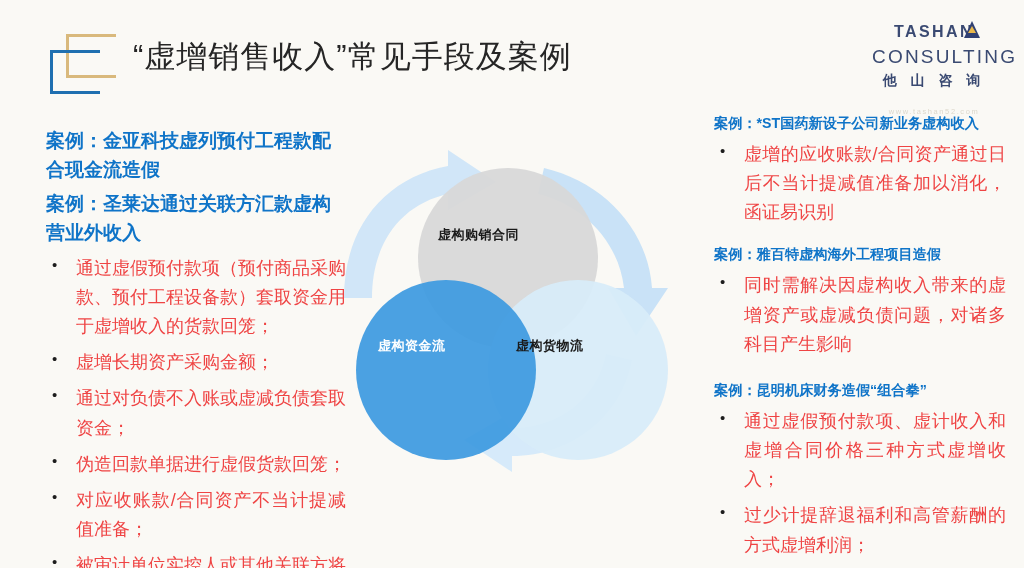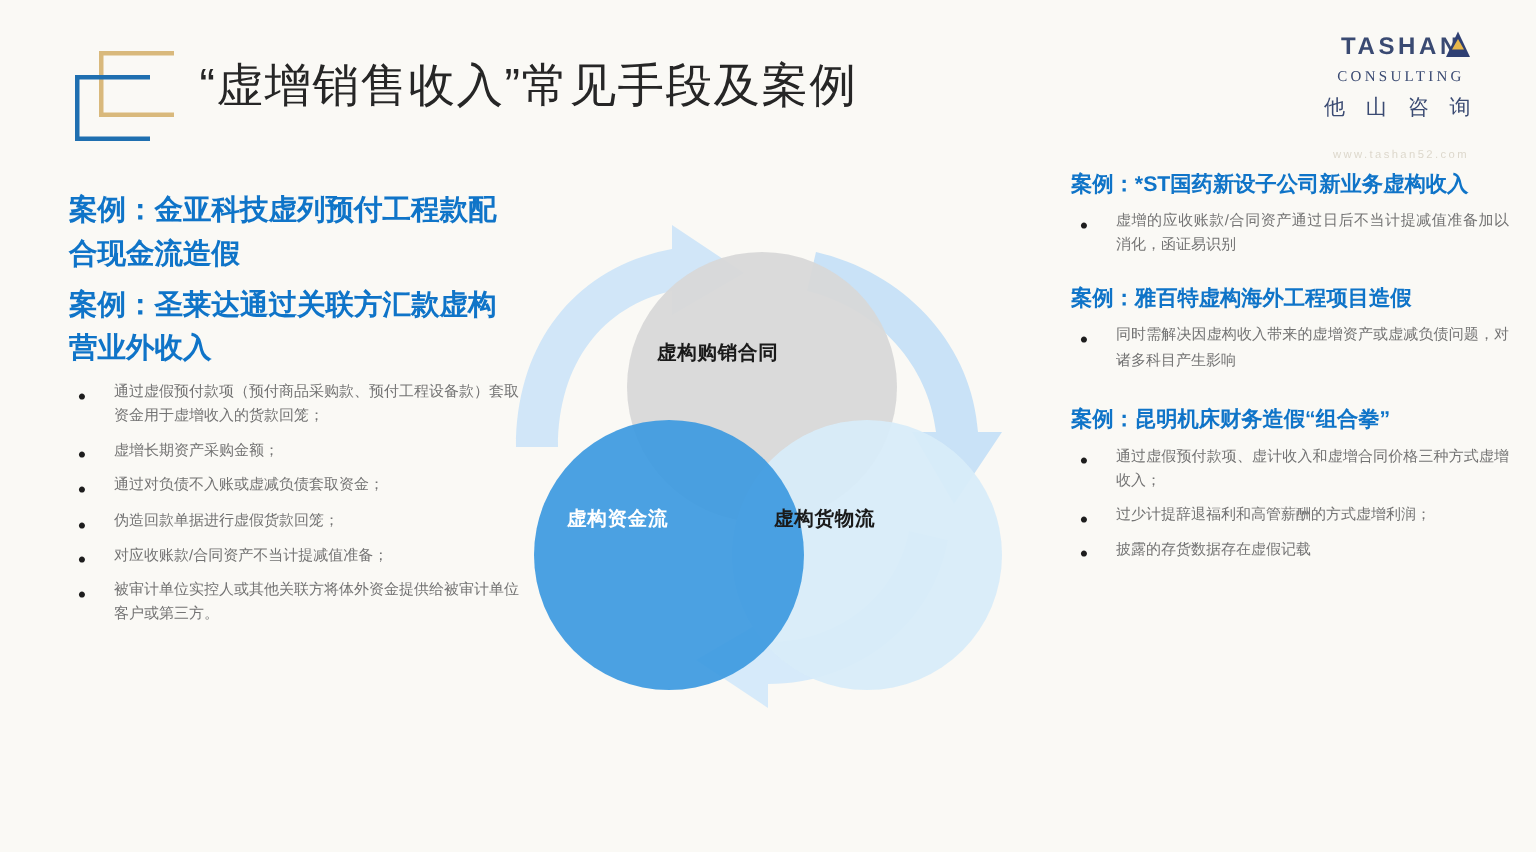--- a/index.html
+++ b/index.html
@@ -91,32 +91,31 @@
   .brand-mountain::after {
     content: "";
     position: absolute;
     left: -4px; top: 5px;
     width: 0; height: 0;
     border-left: 4px solid transparent;
     border-right: 4px solid transparent;
     border-bottom: 7px solid #e8b84b;
   }
   .brand-sub {
-    font-size: 10px;
+    font-size: 19px;
     letter-spacing: 2.2px;
     color: #3a4a72;
     margin-top: 7px;
-    font-family: Liberation Serif, serif;
   }
   .brand-cn {
     font-size: 14px;
     letter-spacing: 5px;
     color: #3a4a72;
     margin-top: 7px;
-    font-weight: 400;
+    font-weight: 700;
   }
   .brand-url {
     font-size: 7.5px;
     letter-spacing: 1.6px;
     color: #ddd8cc;
     margin-top: 21px;
   }
 
   
   .col-left {
@@ -141,23 +140,23 @@
   }
   .col-right .case-head { font-size: 14.2px; }
 
   .bullets {
     list-style: none;
     margin-top: 6px;
   }
   .bullets li {
     position: relative;
     padding-left: 30px;
-    font-size: 10px;
+    font-size: 18px;
     line-height: 1.62;
-    color: #737373;
+    color: #ef4444;
     margin-bottom: 7px;
     text-align: justify;
   }
   .bullets li::before {
     content: "\2022";
     position: absolute;
     left: 6px;
     top: -1px;
     font-size: 15px;
     color: #1d1d1d;

